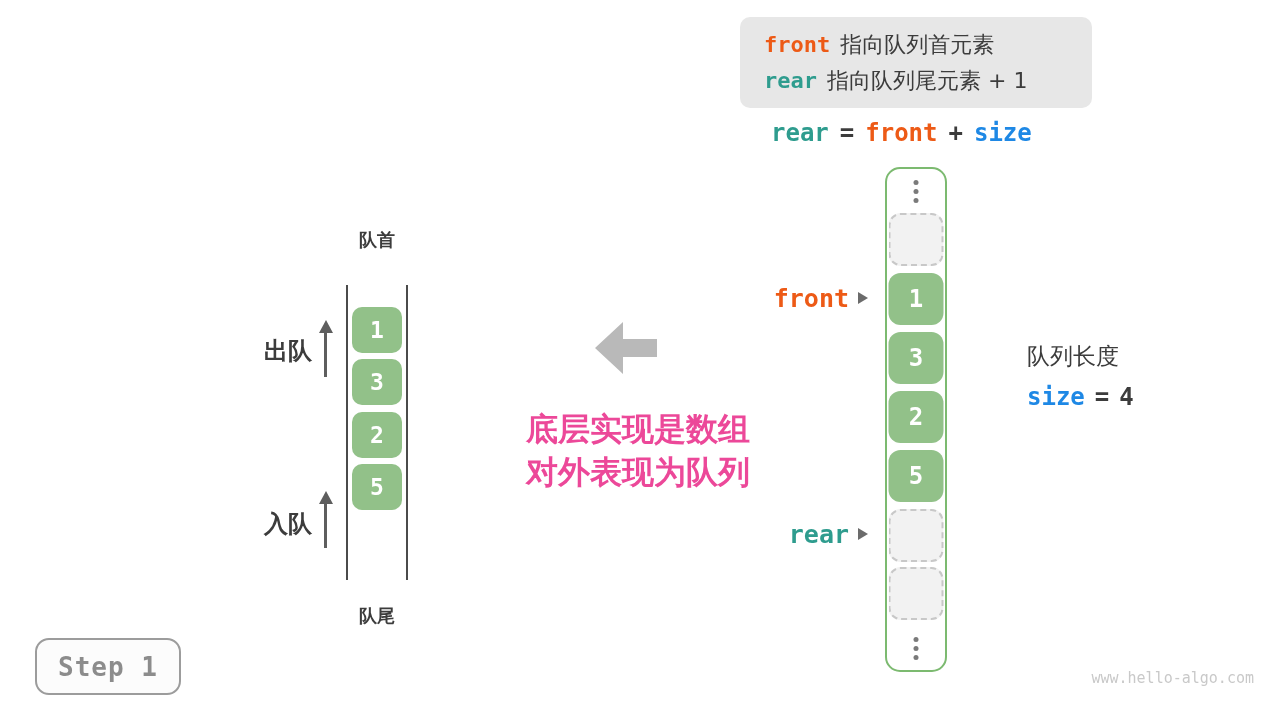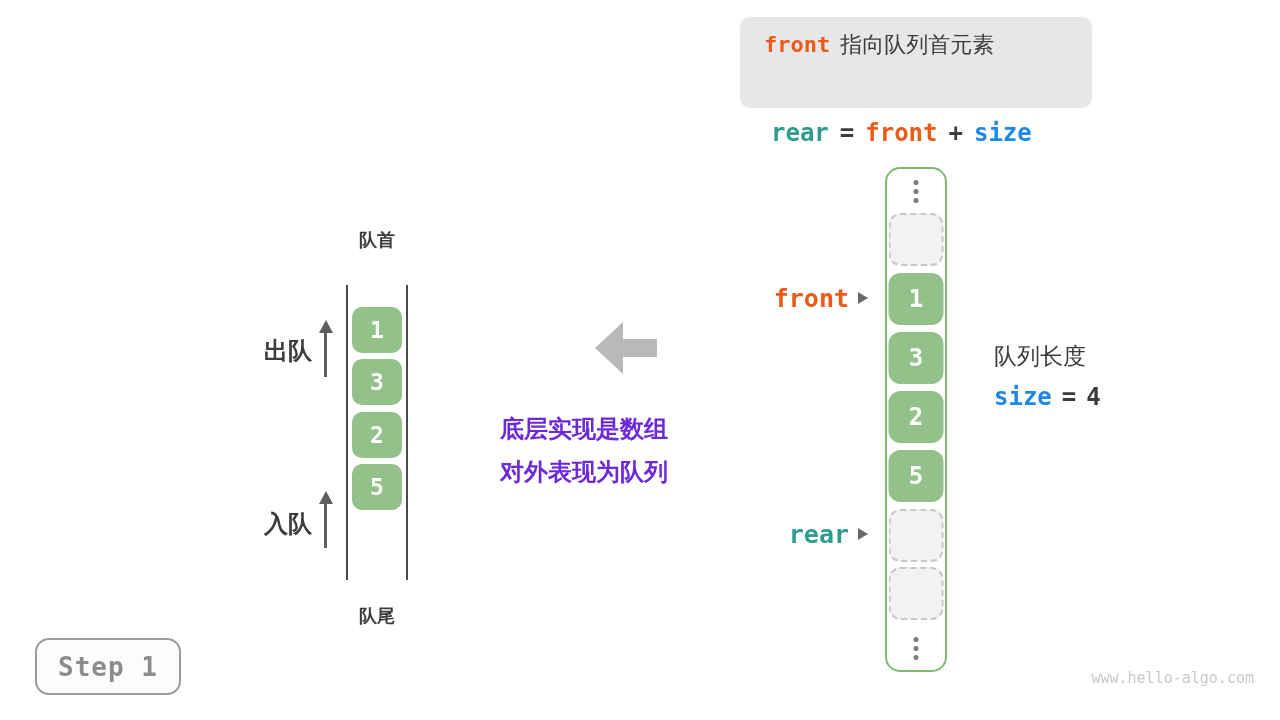--- a/index.html
+++ b/index.html
@@ -51,21 +51,21 @@
     border-bottom: 13px solid #5E5E5E;
   }
   .v-arrow .stem { width: 3px; height: 44px; margin: 0 auto; background: #5E5E5E; }
   .op-label { position: absolute; left: 248px; width: 64px; text-align: right;
     font-size: 24px; font-weight: bold; color: #3C3C3C; }
 
   
   .big-arrow { position: absolute; left: 595px; top: 322px; }
   .caption {
     position: absolute; left: 500px; top: 408px; width: 250px;
-    text-align: left; font-size: 24px; font-weight: bold; color: #6d28d9;
+    text-align: right; font-size: 32px; font-weight: bold; color: #ec4899;
     line-height: 43px;
   }
 
   
   .array-box {
     position: absolute; left: 885px; top: 167px;
     width: 62px; height: 505px;
     border: 2px solid #7CBA70; border-radius: 15px;
     background: #ffffff;
   }
@@ -88,21 +88,21 @@
     display: flex; align-items: center; justify-content: flex-end; gap: 9px;
   }
   .pointer .code { font-size: 25px; }
   .tri {
     width: 0; height: 0;
     border-left: 10px solid #6B6B6B;
     border-top: 6px solid transparent; border-bottom: 6px solid transparent;
   }
 
   
-  .size-info { position: absolute; left: 994px; top: 341px; }
+  .size-info { position: absolute; left: 1027px; top: 341px; }
   .size-info .lbl { font-size: 23px; color: #3C3C3C; margin-bottom: 11px; }
   .size-info .line { font-family: "DejaVu Sans Mono", monospace; font-weight: bold; font-size: 24px; }
   .size-info .line span { margin-right: 10px; }
 
   
   .step-badge {
     position: absolute; left: 35px; top: 638px;
     width: 146px; height: 57px;
     border: 2px solid #9C9C9C; border-radius: 14px; background: #FCFCFC;
     display: flex; align-items: center; justify-content: center;
@@ -118,20 +118,23 @@
   }
 </style>
 </head>
 <body>
 
 <div class="canvas">
 
   <div class="legend">
     <div class="legend-line">
       <span class="code orange">front</span><span>指向队列首元素</span>
+    </div>
+    <div class="legend-line">
+      <span class="code teal">rear</span><span>指向队列尾元素 + 1</span>
     </div>
   </div>
 
   <div class="formula">
     <span class="teal">rear</span><span class="dark">=</span><span class="orange">front</span><span class="dark">+</span><span class="blue">size</span>
   </div>
 
   <div class="q-label" style="left:345px; top:228px; width:64px; text-align:center;">队首</div>
   <div class="q-label" style="left:345px; top:604px; width:64px; text-align:center;">队尾</div>
 

